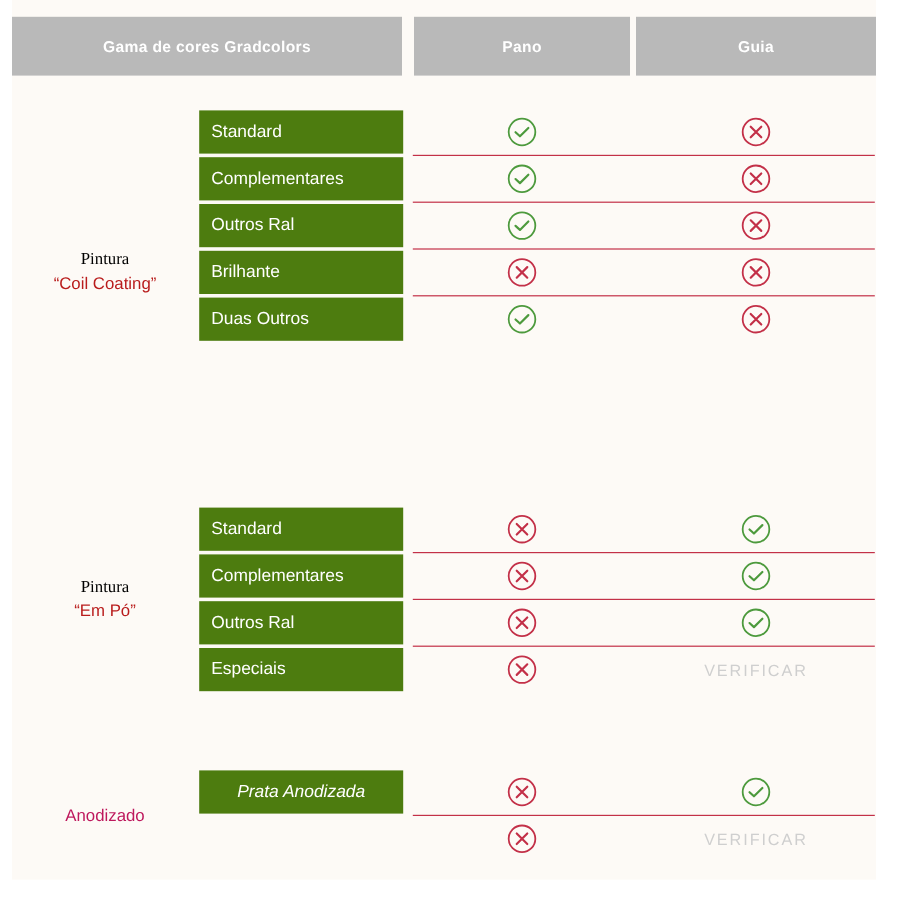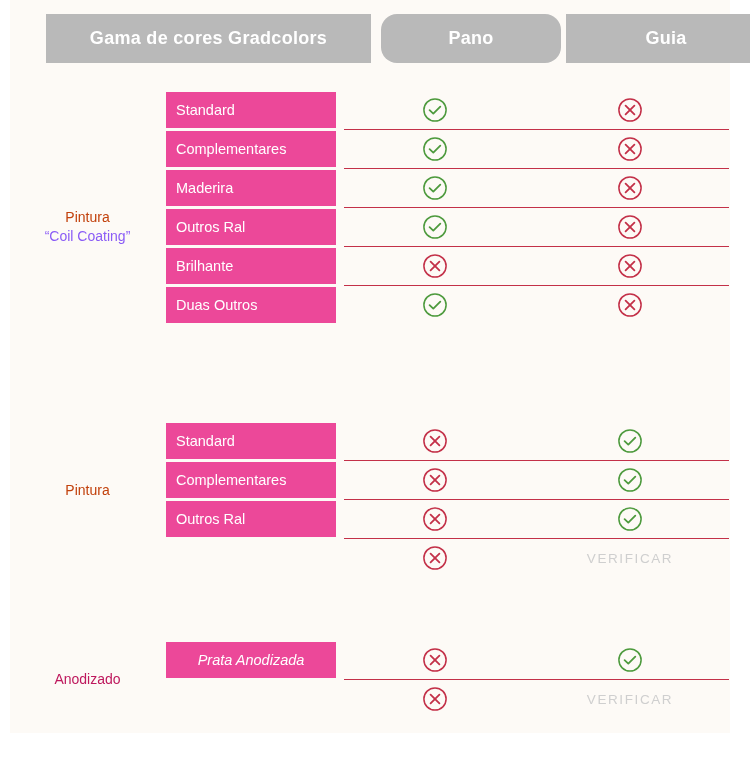--- a/index.html
+++ b/index.html
@@ -36,54 +36,54 @@
     top: 14px;
     width: 750px;
     height: 49px;
   }
   .hdr {
     position: absolute;
     top: 0;
     height: 49px;
     background: #b9b9b9;
     color: #ffffff;
-    font-size: 18px;
+    font-size: 13px;
     font-weight: bold;
     letter-spacing: 0.3px;
     display: flex;
     align-items: center;
     justify-content: center;
-    margin-left: 36px;
   }
   .hdr-title  { left: 10px;  width: 325px; }
-  .hdr-pano   { left: 345px; width: 180px; border-radius: 16px; }
+  .hdr-pano   { left: 345px; width: 180px; }
   .hdr-guia   { left: 530px; width: 200px; align-items: center; }
 
   
   .section {
     position: absolute;
     left: 0;
     width: 750px;
   }
 
   .group-label {
     position: absolute;
     left: 10px;
     width: 155px;
     text-align: center;
     line-height: 1.35;
     font-size: 14px;
   }
   .group-label .gl-top {
     display: block;
-    color: #c2410c;
+    color: #000000;
+    font-family: Liberation Serif, serif;
   }
   .group-label .gl-bot {
     display: block;
-    color: #8b5cf6;
+    color: #b91c1c;
   }
   .group-label.single .gl-bot { color: #be185d; }
 
   .rows {
     position: absolute;
     left: 0;
     top: 0;
     width: 750px;
   }
 
@@ -92,21 +92,21 @@
     width: 750px;
     height: 39px;
   }
 
   .rowlabel {
     position: absolute;
     left: 166px;
     top: 0;
     width: 170px;
     height: 36px;
-    background: #ec4899;
+    background: #4d7c0f;
     color: #ffffff;
     font-size: 14.5px;
     display: flex;
     align-items: center;
     box-sizing: border-box;
     padding-left: 10px;
   }
   .rowlabel.center {
     justify-content: center;
     padding-left: 0;
@@ -200,40 +200,20 @@
               <span>
                 <svg class="mark" width="26" height="26" viewBox="0 0 26 26">
                   <circle cx="13" cy="13" r="11.1" fill="none" stroke="#c33048" stroke-width="1.5"></circle>
                   <path d="M8.6 8.6 L17.4 17.4 M17.4 8.6 L8.6 17.4" fill="none" stroke="#c33048" stroke-width="1.8" stroke-linecap="round"></path>
                 </svg>
               </span>
             </div>
             <div class="sep" style="top: 37px;"></div>
           </div>
           <div class="row">
-            <div class="rowlabel">Maderira</div>
-            <div class="cell cell-pano">
-              <span>
-                <svg class="mark" width="26" height="26" viewBox="0 0 26 26">
-                  <circle cx="13" cy="13" r="11.1" fill="none" stroke="#4d9a3d" stroke-width="1.5"></circle>
-                  <path d="M7.6 13.2 L11.3 16.6 L18.3 9.6" fill="none" stroke="#4d9a3d" stroke-width="1.8" stroke-linecap="round" stroke-linejoin="round"></path>
-                </svg>
-              </span>
-            </div>
-            <div class="cell cell-guia">
-              <span>
-                <svg class="mark" width="26" height="26" viewBox="0 0 26 26">
-                  <circle cx="13" cy="13" r="11.1" fill="none" stroke="#c33048" stroke-width="1.5"></circle>
-                  <path d="M8.6 8.6 L17.4 17.4 M17.4 8.6 L8.6 17.4" fill="none" stroke="#c33048" stroke-width="1.8" stroke-linecap="round"></path>
-                </svg>
-              </span>
-            </div>
-            <div class="sep" style="top: 37px;"></div>
-          </div>
-          <div class="row">
             <div class="rowlabel">Outros Ral</div>
             <div class="cell cell-pano">
               <span>
                 <svg class="mark" width="26" height="26" viewBox="0 0 26 26">
                   <circle cx="13" cy="13" r="11.1" fill="none" stroke="#4d9a3d" stroke-width="1.5"></circle>
                   <path d="M7.6 13.2 L11.3 16.6 L18.3 9.6" fill="none" stroke="#4d9a3d" stroke-width="1.8" stroke-linecap="round" stroke-linejoin="round"></path>
                 </svg>
               </span>
             </div>
             <div class="cell cell-guia">
@@ -283,20 +263,21 @@
                   <path d="M8.6 8.6 L17.4 17.4 M17.4 8.6 L8.6 17.4" fill="none" stroke="#c33048" stroke-width="1.8" stroke-linecap="round"></path>
                 </svg>
               </span>
             </div>
           </div>
         </div>
       </div>
       <div class="section" style="top: 423px; height: 156px;">
         <div class="group-label" style="top: 57.5px;">
           <span class="gl-top">Pintura</span>
+          <span class="gl-bot">“Em Pó”</span>
         </div>
         <div class="rows">
           <div class="row">
             <div class="rowlabel">Standard</div>
             <div class="cell cell-pano">
               <span>
                 <svg class="mark" width="26" height="26" viewBox="0 0 26 26">
                   <circle cx="13" cy="13" r="11.1" fill="none" stroke="#c33048" stroke-width="1.5"></circle>
                   <path d="M8.6 8.6 L17.4 17.4 M17.4 8.6 L8.6 17.4" fill="none" stroke="#c33048" stroke-width="1.8" stroke-linecap="round"></path>
                 </svg>
@@ -346,20 +327,21 @@
               <span>
                 <svg class="mark" width="26" height="26" viewBox="0 0 26 26">
                   <circle cx="13" cy="13" r="11.1" fill="none" stroke="#4d9a3d" stroke-width="1.5"></circle>
                   <path d="M7.6 13.2 L11.3 16.6 L18.3 9.6" fill="none" stroke="#4d9a3d" stroke-width="1.8" stroke-linecap="round" stroke-linejoin="round"></path>
                 </svg>
               </span>
             </div>
             <div class="sep" style="top: 37px;"></div>
           </div>
           <div class="row">
+            <div class="rowlabel">Especiais</div>
             <div class="cell cell-pano">
               <span>
                 <svg class="mark" width="26" height="26" viewBox="0 0 26 26">
                   <circle cx="13" cy="13" r="11.1" fill="none" stroke="#c33048" stroke-width="1.5"></circle>
                   <path d="M8.6 8.6 L17.4 17.4 M17.4 8.6 L8.6 17.4" fill="none" stroke="#c33048" stroke-width="1.8" stroke-linecap="round"></path>
                 </svg>
               </span>
             </div>
             <div class="cell cell-guia">
               <span class="verificar">VERIFICAR</span>

